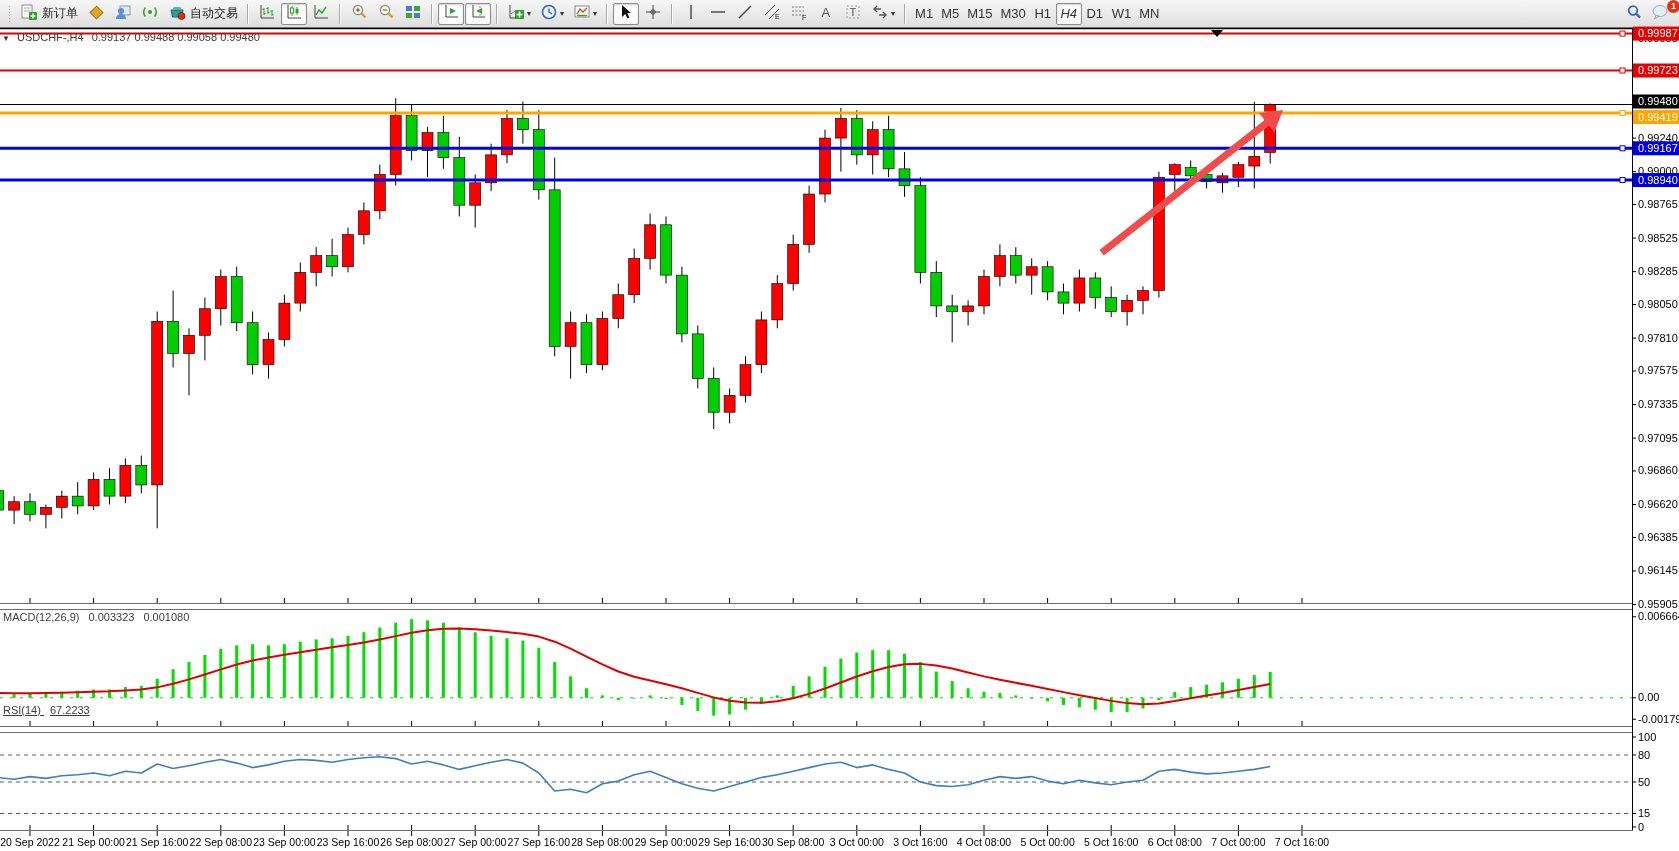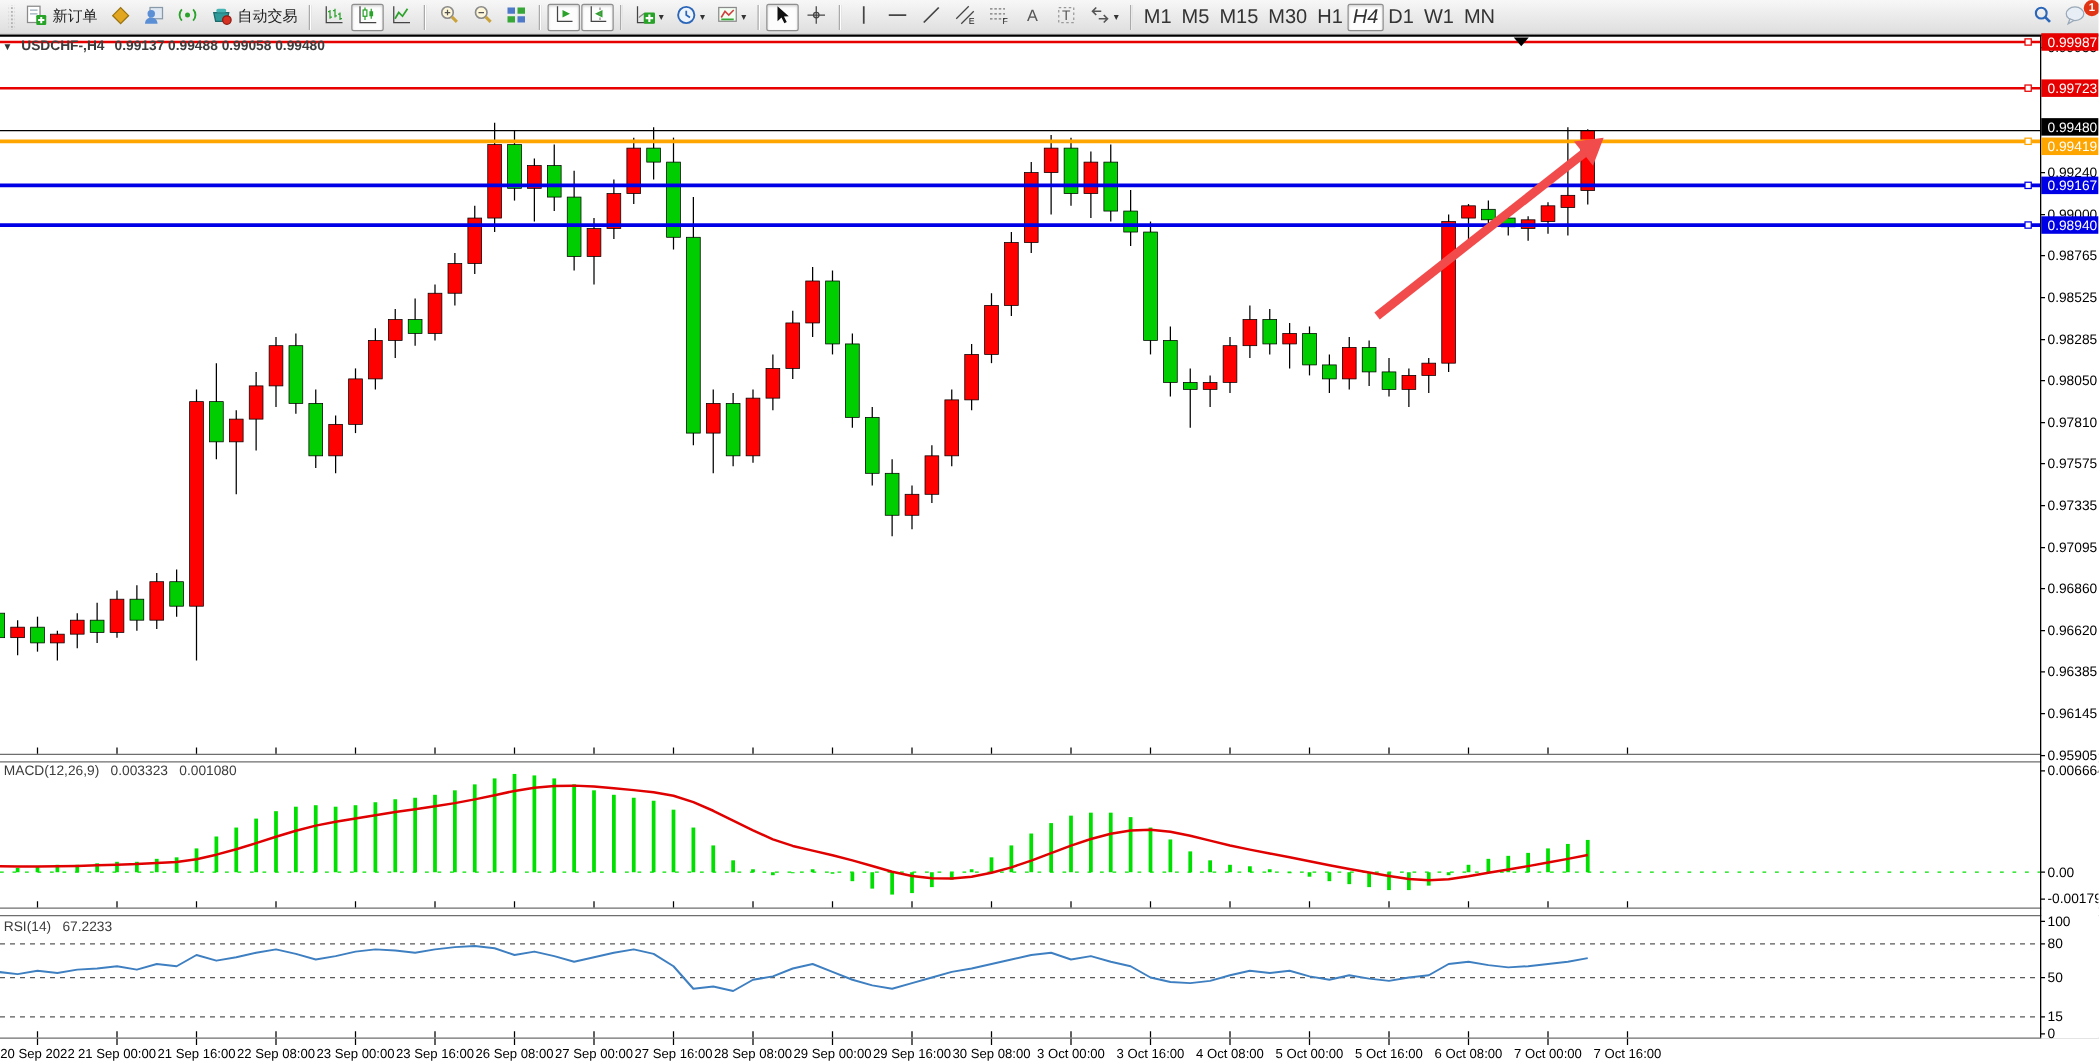--- a/index.html
+++ b/index.html
@@ -10,30 +10,30 @@
     background:linear-gradient(#f7f7f7,#dedede);border-bottom:1px solid #9c9c9c;
     display:flex;align-items:center;padding:0 4px;gap:1px;font-size:12px;color:#222;}
   .grip{width:5px;height:20px;margin:0 3px;
     background-image:radial-gradient(#b3b3b3 35%,transparent 36%);background-size:3px 3px;background-position:1px 1px;}
   .sep{width:1px;height:20px;background:#aaa;border-right:1px solid #fff;margin:0 4px;}
   .tb{height:22px;min-width:24px;display:flex;align-items:center;justify-content:center;
     padding:0 3px;border:1px solid transparent;border-radius:2px;box-sizing:border-box;cursor:default;}
   .tb.pressed{background:#fdfdfd;border:1px solid #8d8d8d;box-shadow:inset 0 1px 2px rgba(0,0,0,.18);font-style:italic;}
   .tb .lbl{margin-left:4px;white-space:nowrap;}
   .caret{font-size:8px;color:#333;margin-left:2px;}
-  .tf{font-size:16px;color:#333;min-width:26px;justify-content:center;}
+  .tf{font-size:13px;color:#333;min-width:26px;justify-content:center;}
   #tb-right{margin-left:auto;display:flex;align-items:center;}
   .badge{position:absolute;top:-4px;right:-6px;background:#e03414;color:#fff;border-radius:50%;
     width:13px;height:13px;font-size:9px;line-height:13px;text-align:center;font-weight:bold;}
   
   .overlay{position:absolute;font-size:11px;color:#3c3c3c;white-space:nowrap;z-index:5;}
-  #symbol-row{left:2px;top:31px;font-weight:bold;}
+  #symbol-row{left:2px;top:31px;}
   #symbol-row .num{margin-left:5px;}
   #macd-row{left:3px;top:611px;}
-  #rsi-row{left:3px;top:736px;}
+  #rsi-row{left:3px;top:704px;text-decoration:underline;}
   .ind-val{margin-left:6px;}
   svg text{font-family:"Liberation Sans",sans-serif;}
 </style>
 </head>
 <body>
 
 <div id="app">
 
   <div id="toolbar">
     <div class="grip"></div>

